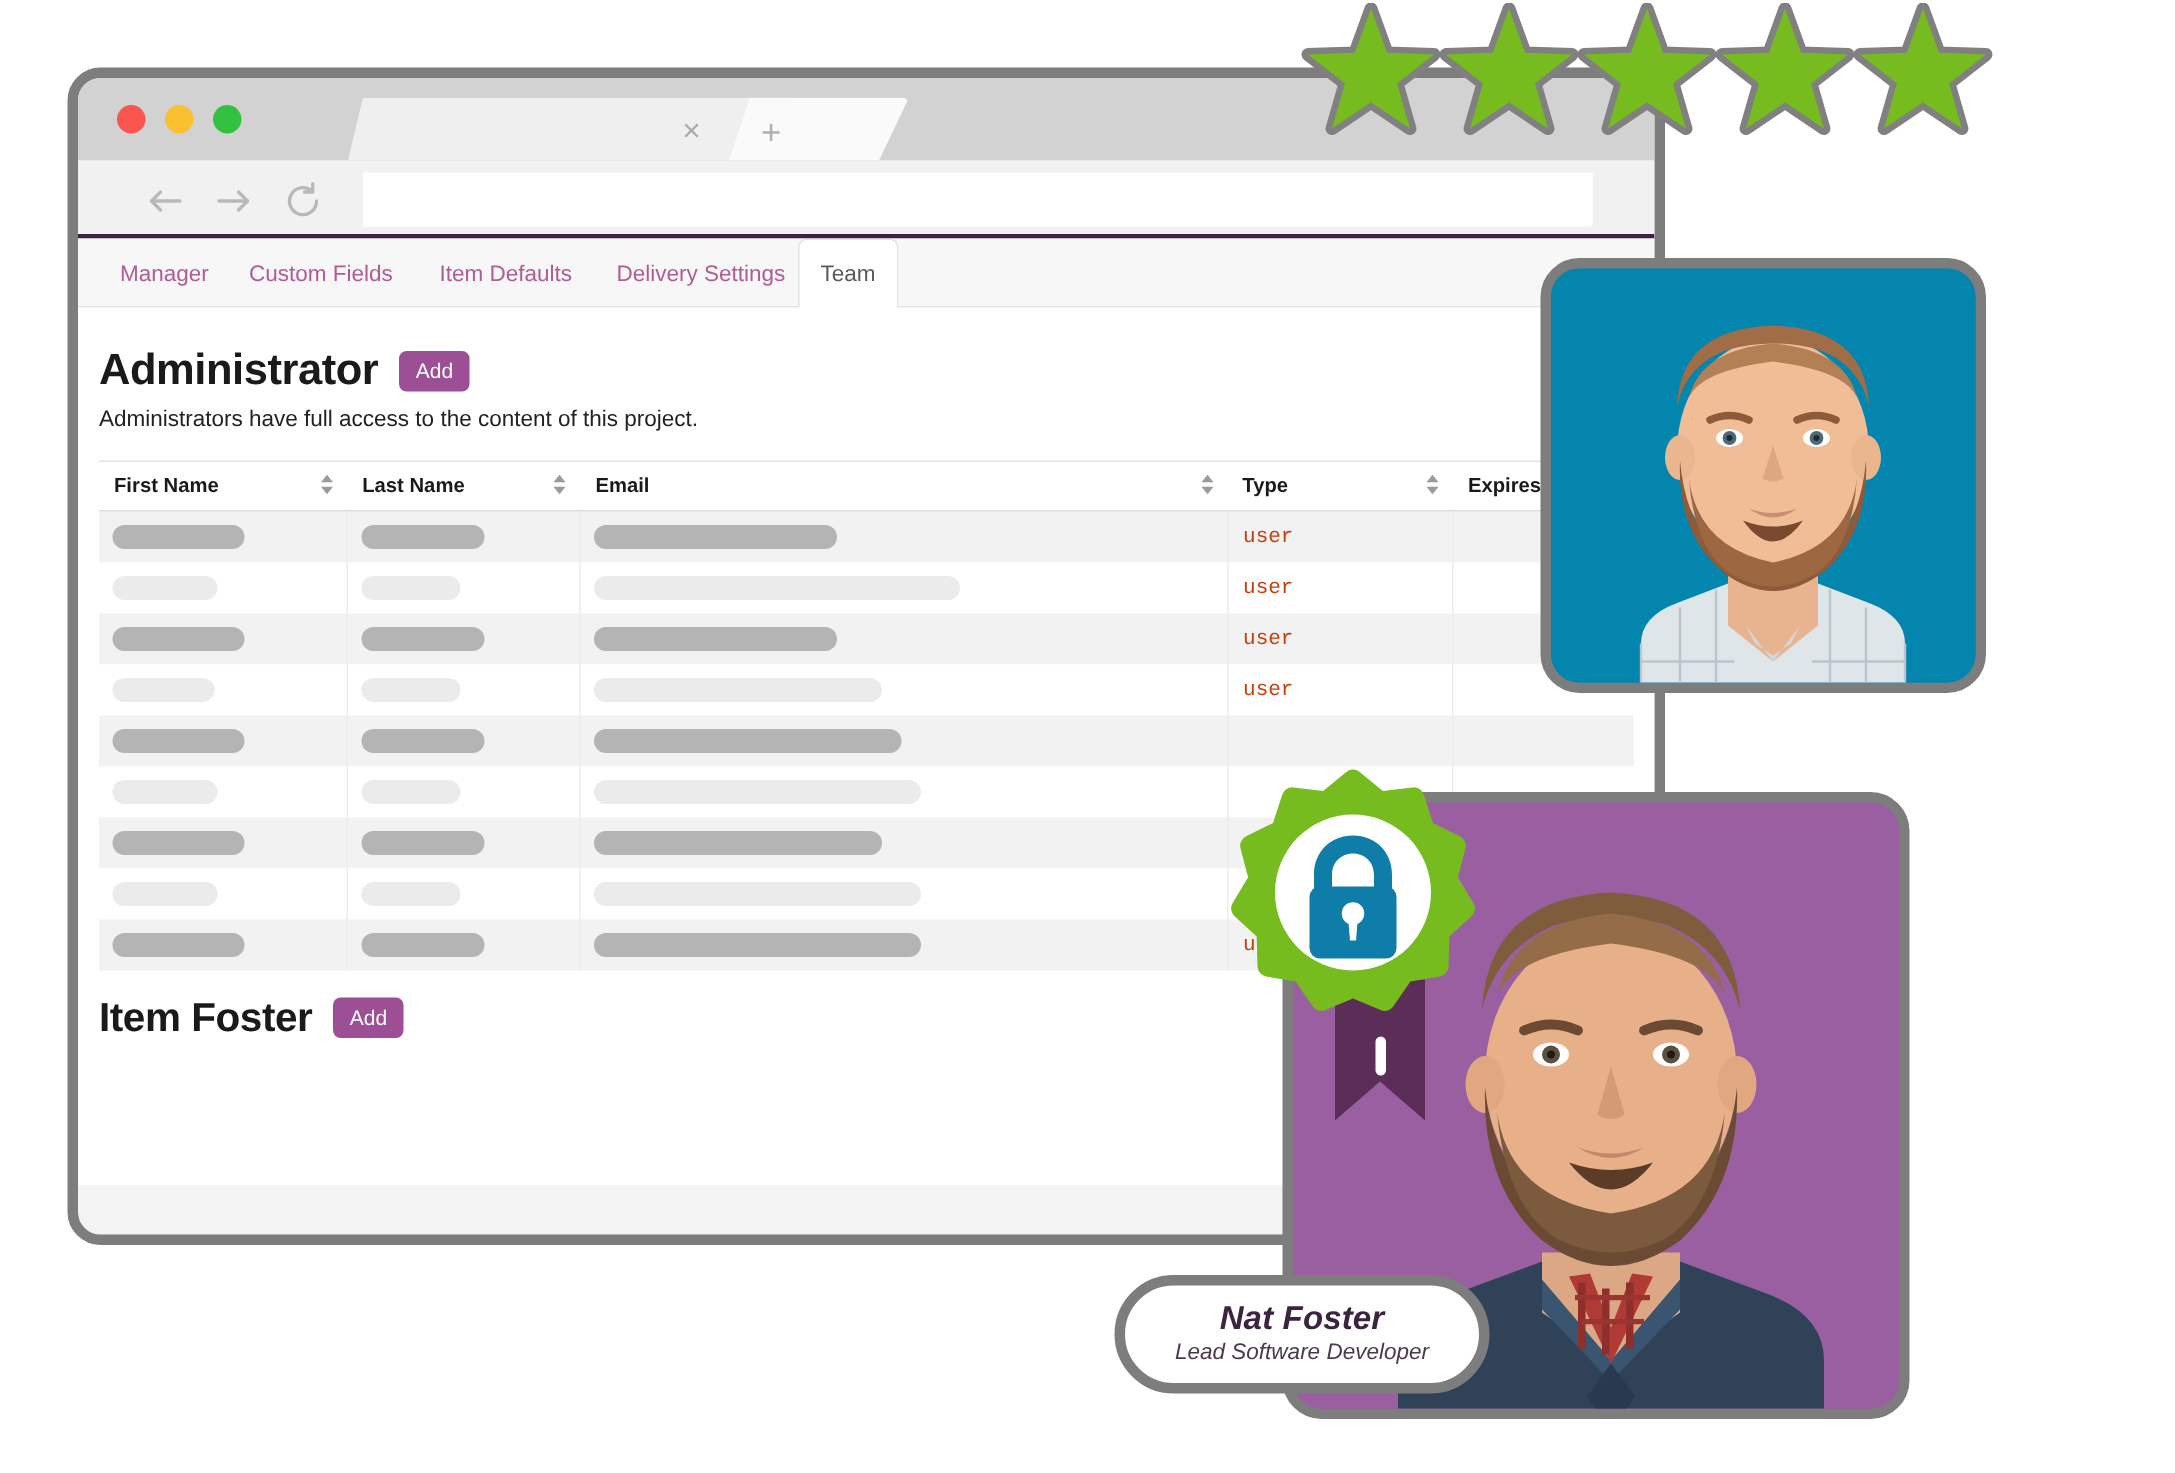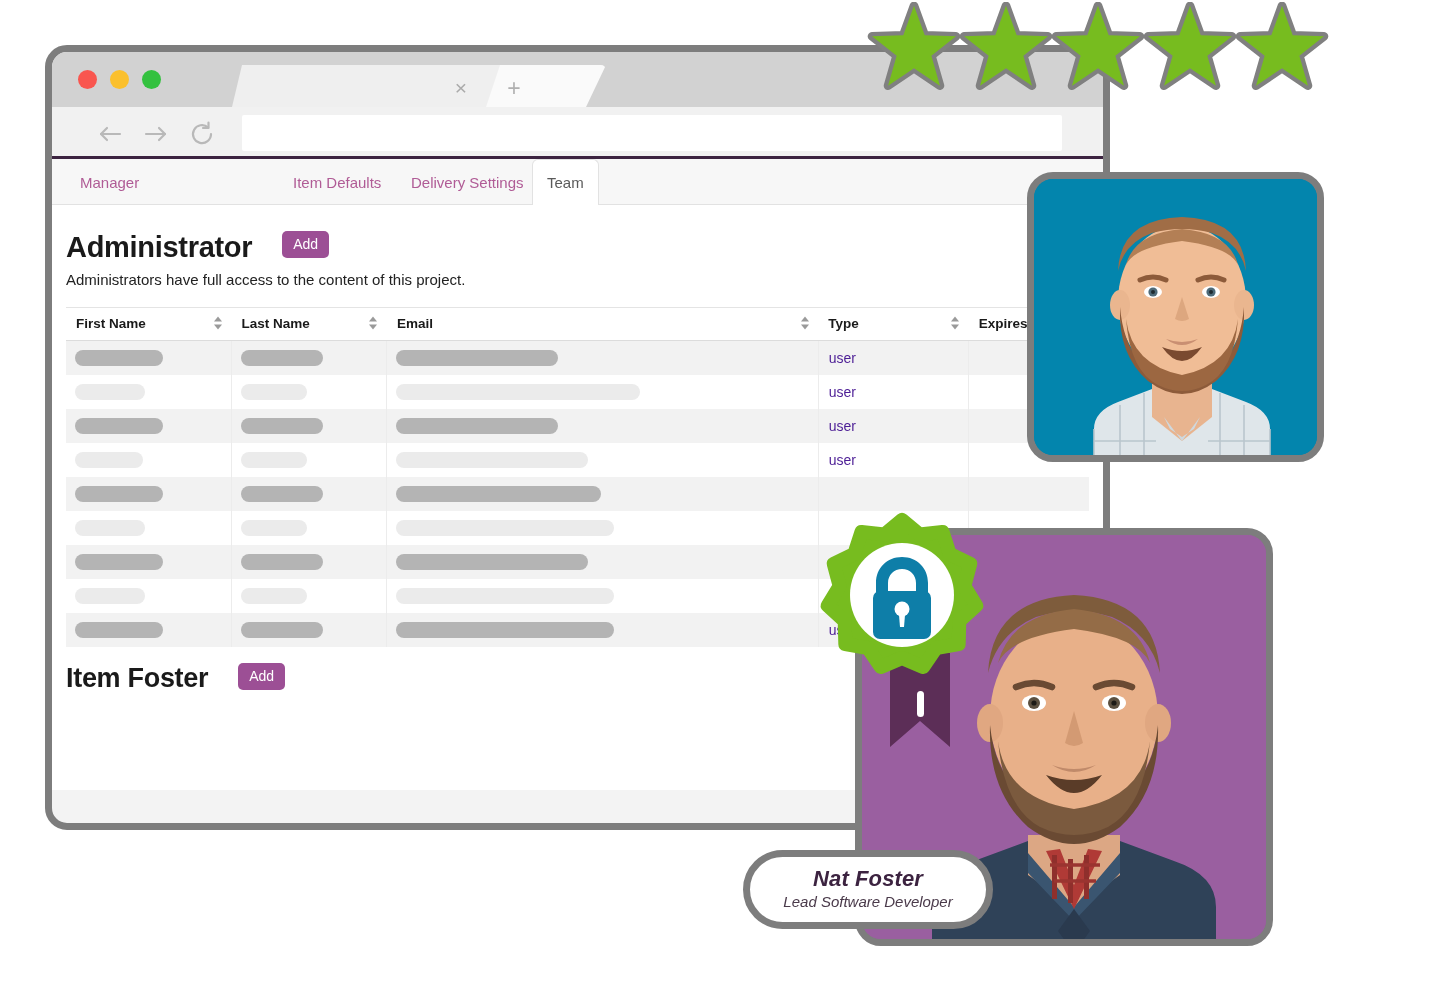--- a/index.html
+++ b/index.html
@@ -127,21 +127,21 @@
   }
   .ntab.active {
     background: #ffffff; color: #5a5a5a;
     border-radius: 6px 6px 0 0;
     border: 1px solid #e2e2e2; border-bottom-color: #ffffff;
     height: 47px;
   }
 
   
   #content { background: #ffffff; height: 585px; position: relative; padding: 0 14px; }
-  .sec-head { display: flex; align-items: flex-start; gap: 30px; }
+  .sec-head { display: flex; align-items: center; gap: 14px; }
   .sec-title { font-size: 29px; font-weight: bold; color: #1a1a1a; letter-spacing: -.3px; }
   .sec-title.small { font-size: 27px; }
   .btn-add {
     background: #9c4f95; color: #ffffff; border: none;
     border-radius: 5px; padding: 5px 11px 6px;
     font-size: 14px; font-family: "Liberation Sans", sans-serif;
     cursor: pointer;
   }
   .sec-desc { font-size: 15px; color: #222222; margin-top: 7px; }
 
@@ -153,21 +153,21 @@
     border-top: 1px solid #e4e4e4; border-bottom: 1px solid #dcdcdc;
     position: relative;
   }
   .sortbox { position: absolute; right: 9px; top: 50%; transform: translateY(-50%); width: 9px; height: 15px; }
   .sortbox i { display:block; width: 0; height: 0; margin: 0 auto; }
   .sortbox i.up { border-left:4.5px solid transparent; border-right:4.5px solid transparent; border-bottom:5px solid #9a9a9a; }
   .sortbox i.dn { border-left:4.5px solid transparent; border-right:4.5px solid transparent; border-top:5px solid #9a9a9a; margin-top:2.5px; }
   table.grid td {
     padding: 0; height: 34px; vertical-align: middle;
     border-right: 1px solid #ececec;
-    font-size: 14px; color: #4c1d95;
+    font-size: 14px; color: #c2410c; font-family: Liberation Mono, monospace;
   }
   table.grid td:last-child { border-right: none; }
   tr.odd  td { background: #f2f2f2; }
   tr.even td { background: #ffffff; }
   .bar { height: 16px; border-radius: 8px; margin-left: 9px; }
   tr.odd  .bar { background: #b4b4b4; }
   tr.even .bar { background: #ebebeb; }
   .typecell { padding-left: 10px !important; }
 
   
@@ -240,20 +240,21 @@
           <path d="M25 16 A9 9 0 1 1 22 9.4"></path>
             <path d="M22.5 4.5 L22.5 10 L17 10"></path>
         </svg>
       </div>
       <input id="url-input" type="text" value="" style="">
     </div>
 
 
     <div id="tabstrip">
       <div class="ntab" style="left:14px">Manager</div>
+      <div class="ntab" style="left:100px">Custom Fields</div>
       <div class="ntab" style="left:227px">Item Defaults</div>
       <div class="ntab" style="left:345px">Delivery Settings</div>
       <div class="ntab active" style="left:480px">Team</div>
     </div>
 
     <div id="content">
 
       <div style="height:26px"></div>
 
       <div class="sec-head">

